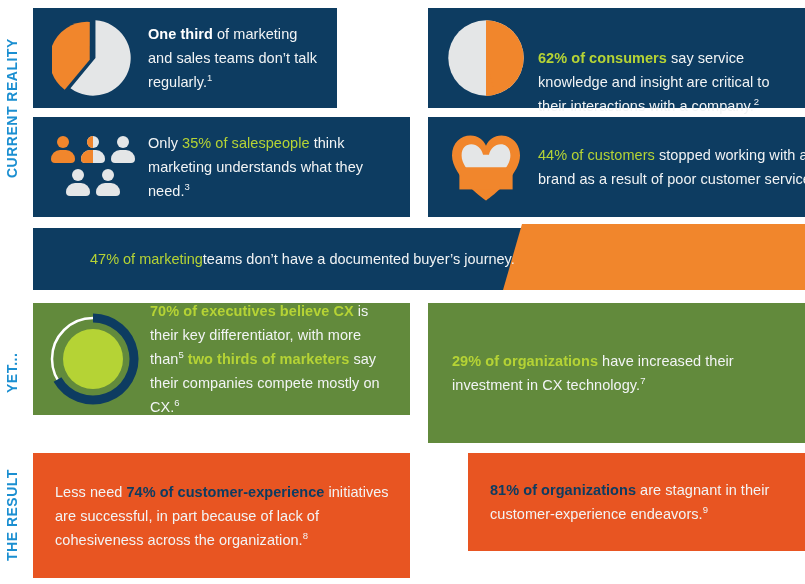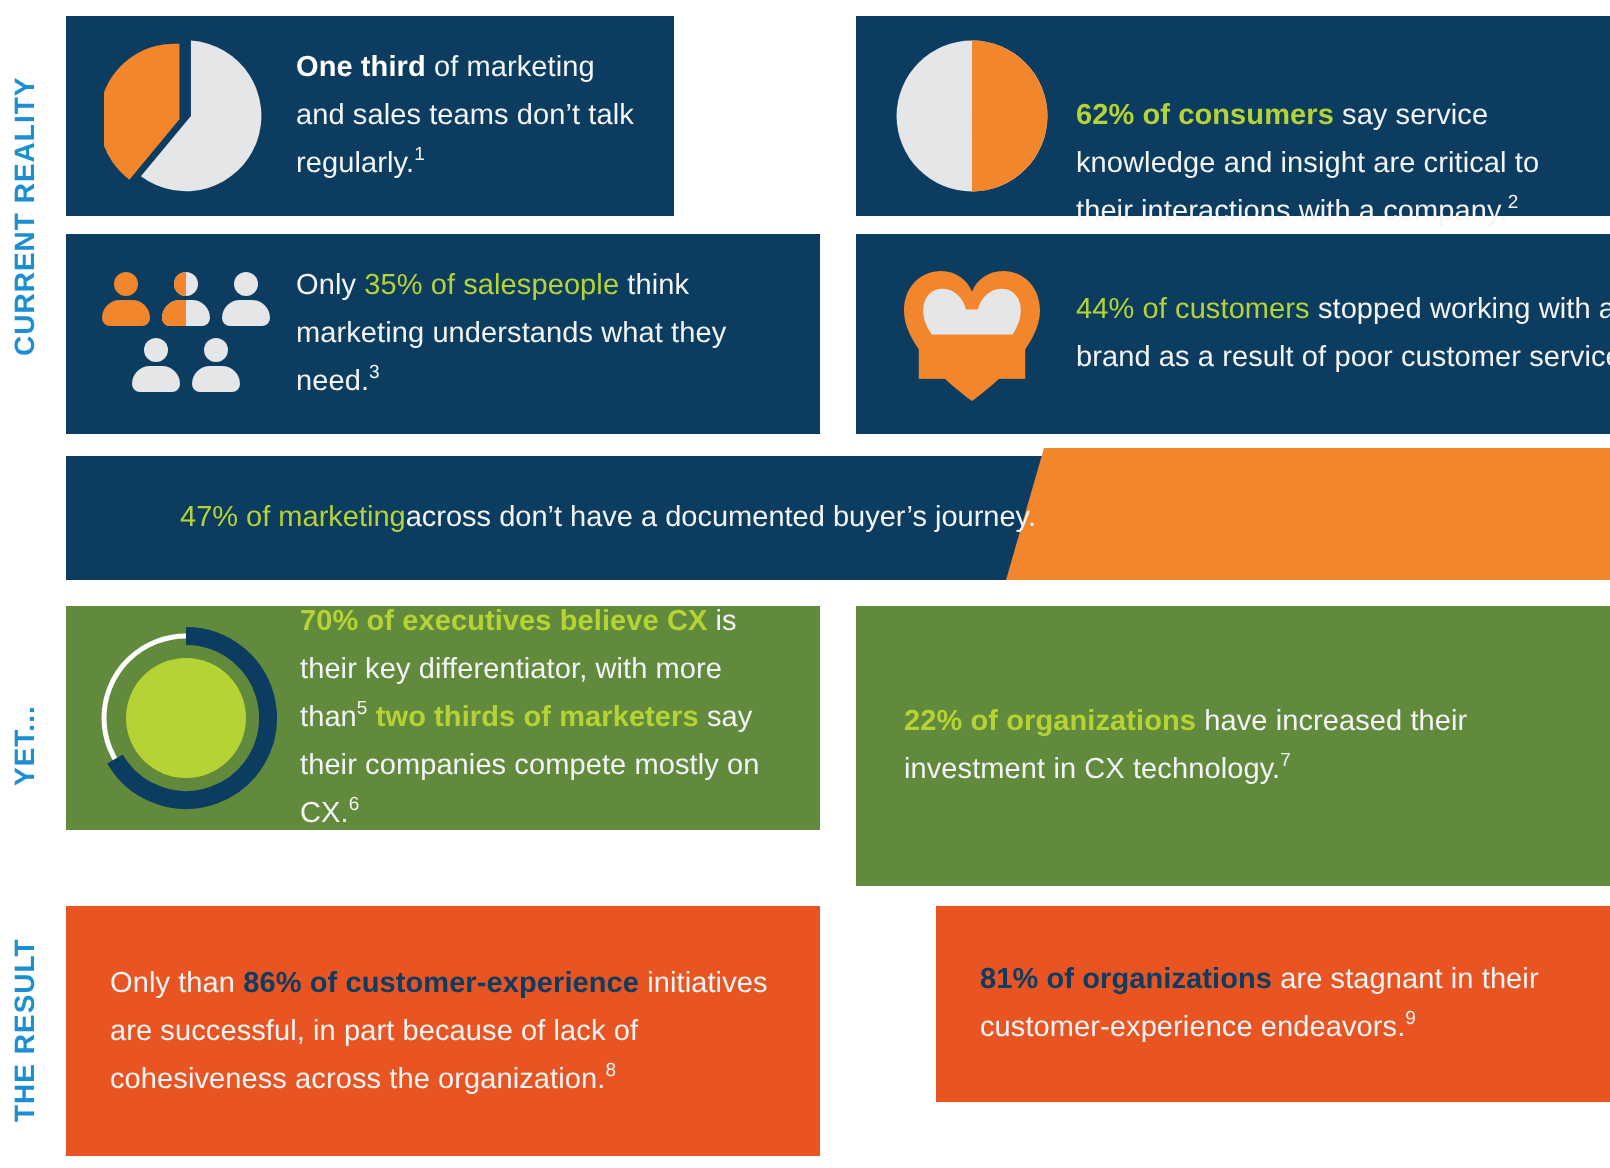--- a/index.html
+++ b/index.html
@@ -146,40 +146,40 @@
     </div>
     <div class="ptext" id="t3" style="flex:1;padding-right:18px;"><span class="hl-green-norm">44% of customers</span><span> stopped working with a brand as a result of poor customer service.</span><sup>4</sup></div>
   </div>
 
   <div id="banner">
     <div class="bnavy"></div>
     <div class="bnavy-wedge"></div>
     <div class="borange"></div>
     <div class="btext" id="tb">
         <span class="hl-green-norm">47% of marketing</span>
-        <span> across don’t have a documented buyer’s journey.</span>
+        <span> teams don’t have a documented buyer’s journey.</span>
       </div>
   </div>
 
   <div class="panel green" id="card4" style="left:33px;top:303px;width:377px;height:112px;">
     <div class="icon-wrap" style="width:115px;margin-left:2px;">
       <svg width="100" height="100" viewBox="0 0 100 100" aria-hidden="true">
         <circle cx="50" cy="50" r="41" fill="none" stroke="#ffffff" stroke-width="2.5"></circle>
         <path d="M50 9 A41 41 0 1 1 14.5 70.5" fill="none" stroke="#0d3c61" stroke-width="9"></path>
         <circle cx="50" cy="50" r="30" fill="#b5d335"></circle>
       </svg>
     </div>
     <div class="ptext" id="t4" style="flex:1;padding-right:25px;"><span class="hl-green">70% of executives believe CX</span><span> is their key differentiator, with more than</span><sup>5</sup><span> </span><span class="hl-green">two thirds of marketers</span><span> say their companies compete mostly on CX.</span><sup>6</sup></div>
   </div>
 
   <div class="panel green" id="card5" style="left:428px;top:303px;width:377px;height:140px;">
-    <div class="ptext" id="t5" style="flex:1;padding-left:24px;padding-right:28px;"><span class="hl-green">22% of organizations</span><span> have increased their investment in CX technology.</span><sup>7</sup></div>
+    <div class="ptext" id="t5" style="flex:1;padding-left:24px;padding-right:28px;"><span class="hl-green">29% of organizations</span><span> have increased their investment in CX technology.</span><sup>7</sup></div>
   </div>
 
   <div class="panel red" id="card6" style="left:33px;top:453px;width:377px;height:125px;">
-    <div class="ptext" id="t6" style="flex:1;padding-left:22px;padding-right:18px;"><span>Only than </span><span class="hl-navy-b">86% of customer-experience</span><span> initiatives are successful, in part because of lack of cohesiveness across the organization.</span><sup>8</sup></div>
+    <div class="ptext" id="t6" style="flex:1;padding-left:22px;padding-right:18px;"><span>Less need </span><span class="hl-navy-b">74% of customer-experience</span><span> initiatives are successful, in part because of lack of cohesiveness across the organization.</span><sup>8</sup></div>
   </div>
 
   <div class="panel red" id="card7" style="left:428px;top:453px;width:377px;height:98px;margin-left:40px;">
     <div class="ptext" id="t7" style="flex:1;padding-left:22px;padding-right:22px;"><span class="hl-navy-b">81% of organizations</span><span> are stagnant in their customer-experience endeavors.</span><sup>9</sup></div>
   </div>
 
 </div>
 
 </body></html>

